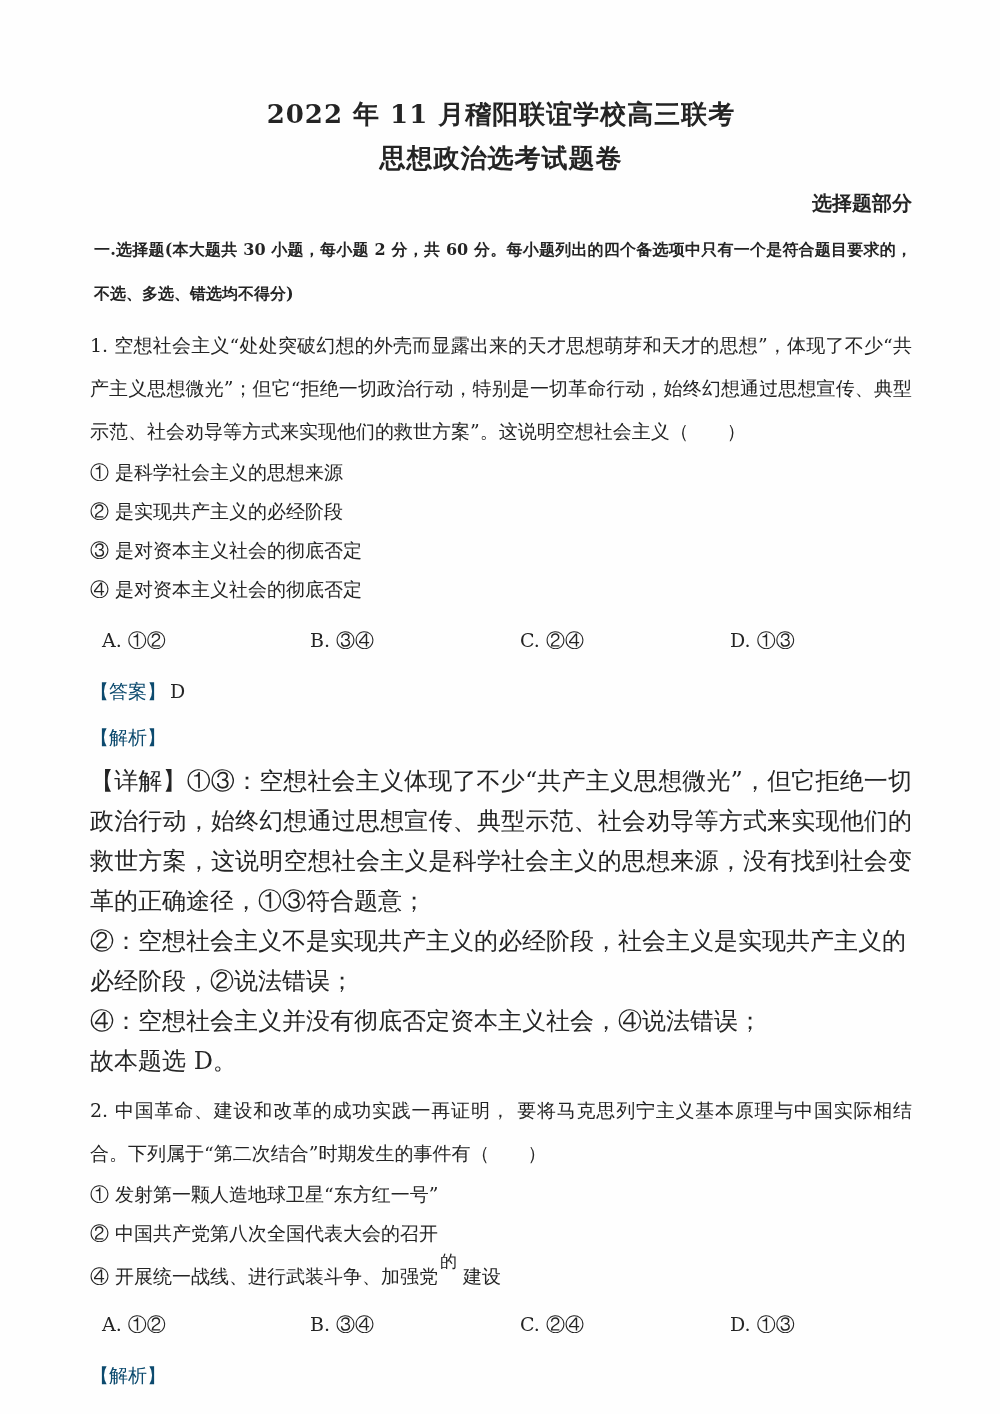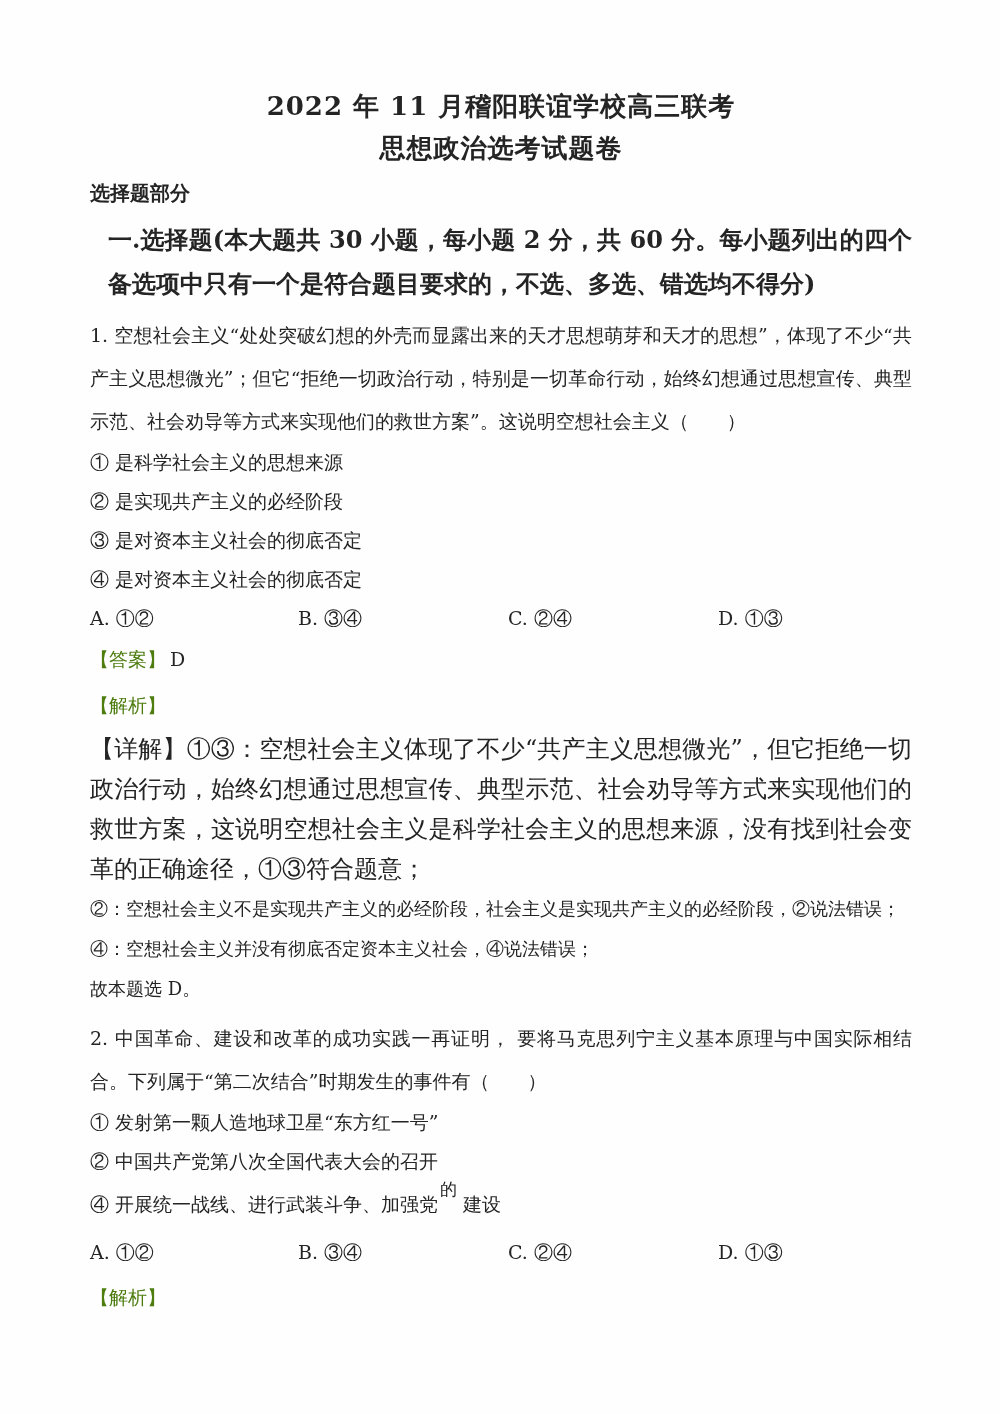--- a/index.html
+++ b/index.html
@@ -22,87 +22,87 @@
     height: 1414px;
     background: #fefefe;
     box-sizing: border-box;
     padding: 88px 88px 40px 90px;
   }
   .doc-title {
     text-align: center;
     font-size: 26px;
     font-weight: bold;
     letter-spacing: 1px;
-    margin: 0;
+    margin: 8px;
     line-height: 36px;
   }
   .doc-subtitle {
     text-align: center;
     font-size: 26px;
     font-weight: bold;
     letter-spacing: 1px;
     margin: 6px 0 10px 0;
     line-height: 36px;
   }
   .section-heading {
-    text-align: left;
+    text-align: right;
     font-size: 20px;
     font-weight: bold;
     margin: 12px 0 0 0;
     line-height: 30px;
   }
   .intro {
-    font-size: 24px;
+    font-size: 16px;
     font-weight: bold;
     line-height: 44px;
-    margin: 10px 0 0 18px;
+    margin: 10px 0 0 4px;
     text-align: justify;
   }
   .stem {
     font-size: 19px;
     line-height: 43px;
     margin: 8px 0 0 0;
     text-align: justify;
   }
   .statement {
     font-size: 19px;
     line-height: 39px;
     margin: 0;
   }
   .choices {
     position: relative;
     height: 38px;
     font-size: 19px;
     line-height: 38px;
-    margin: 0;
+    margin: 12px;
   }
   .choices .choice { position: absolute; top: 0; white-space: nowrap; }
   .choices .c-a { left: 0; }
   .choices .c-b { left: 208px; }
   .choices .c-c { left: 418px; }
   .choices .c-d { left: 628px; }
   .answer-line {
     font-size: 19px;
     line-height: 40px;
     margin: 2px 0 0 0;
   }
   .analysis-line {
     font-size: 19px;
     line-height: 40px;
     margin: 6px 0 0 0;
   }
-  .blue { color: #4d7c0f; text-align: center; }
+  .blue { color: #0c4a6e; text-align: center; }
   .detail-para {
     font-size: 24px;
     line-height: 40px;
     margin: 4px 0 0 0;
     text-align: justify;
   }
   .detail-line {
-    font-size: 18px;
+    font-size: 24px;
     line-height: 40px;
     margin: 0;
   }
   .answer-value { margin-left: 4px; }
   .sup-char {
     display: inline-block;
     position: relative;
     top: -16px;
     font-size: 17px;
     margin: 0 6px 0 2px;

